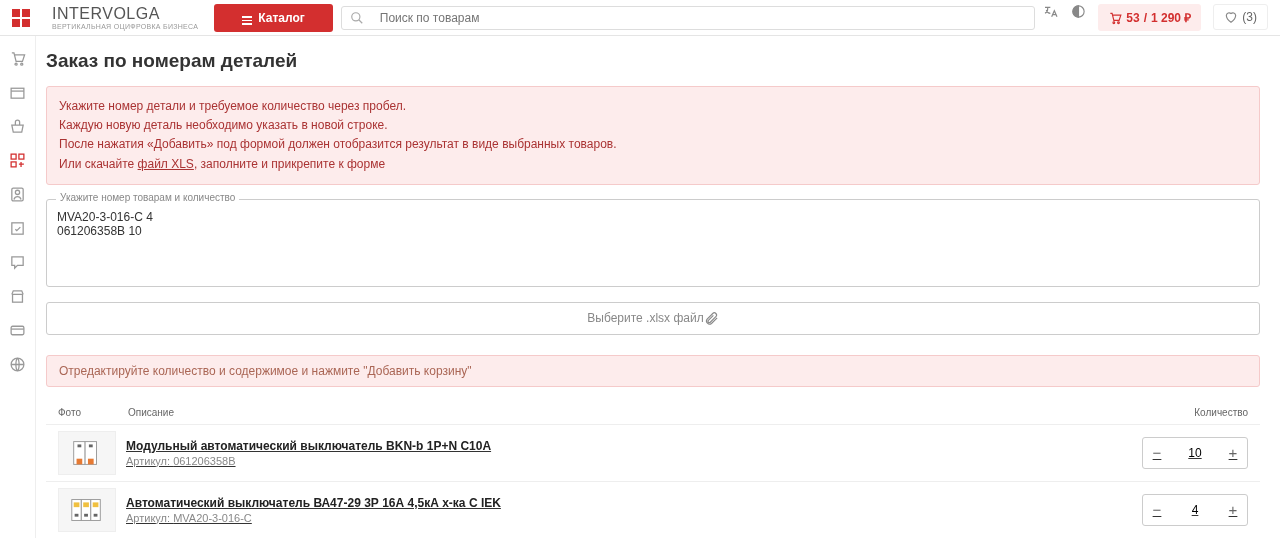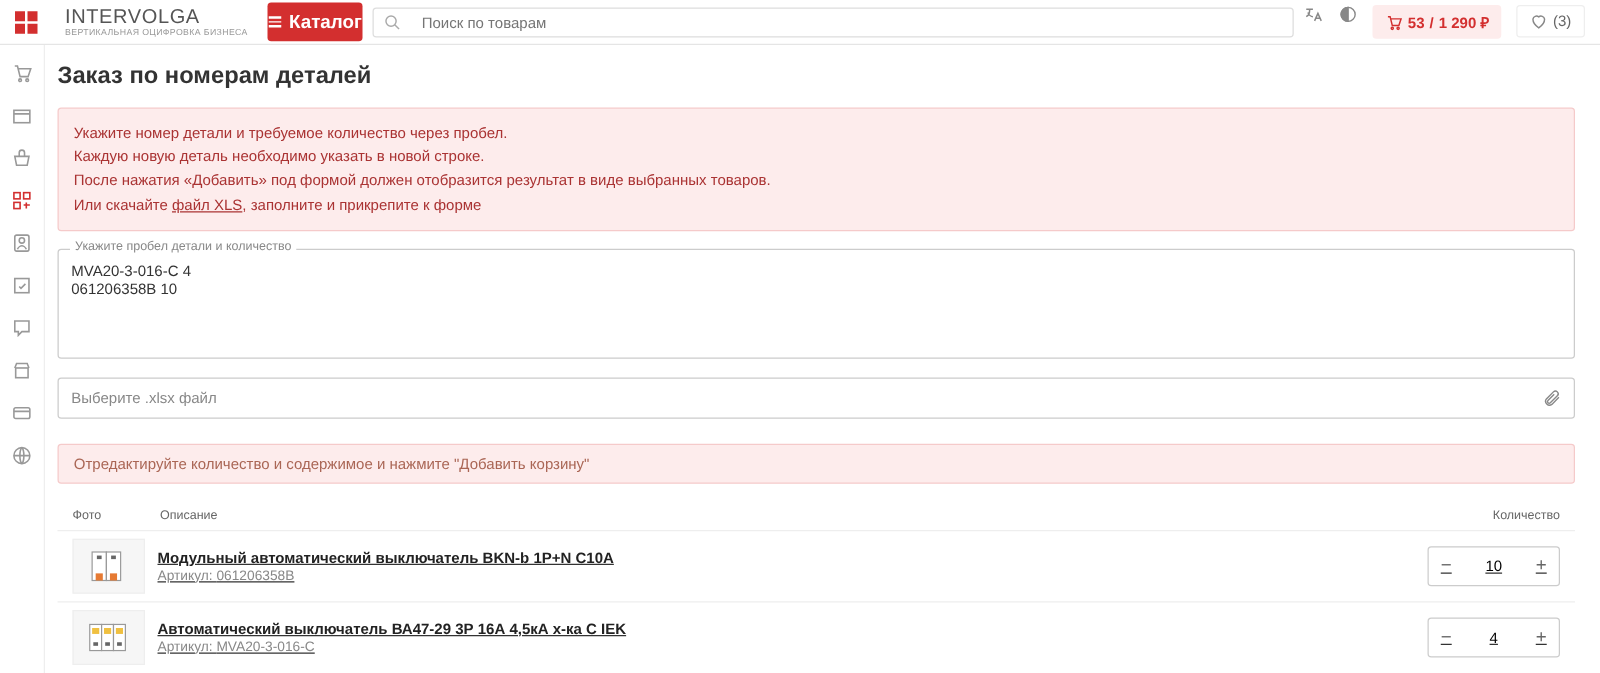--- a/index.html
+++ b/index.html
@@ -4,39 +4,39 @@
 <style>
 * { box-sizing: border-box; margin: 0; padding: 0; }
 body { font-family: Arial, Helvetica, sans-serif; font-size: 13px; color: #333; background: #fff; }
 .topbar { display: flex; align-items: center; height: 36px; padding: 0 12px; border-bottom: 1px solid #e5e5e5; gap: 8px; }
 .logo { display: flex; align-items: center; gap: 22px; margin-right: 8px; }
 .logo-icon { width: 18px; height: 18px; display: grid; grid-template-columns: 1fr 1fr; grid-template-rows: 1fr 1fr; gap: 2px; }
 .logo-icon span { background: #d32f2f; }
 .logo-text { font-size: 16px; font-weight: 500; color: #555; letter-spacing: 0.5px; }
 .logo-sub { font-size: 7px; color: #999; letter-spacing: 0.3px; }
 .logo-col { display: flex; flex-direction: column; }
-.catalog-btn { background: #d32f2f; color: #fff; border: none; padding: 7px 1px; border-radius: 3px; display: flex; align-items: center; gap: 6px; font-size: 15px; font-weight: 600; cursor: pointer; }
+.catalog-btn { background: #d32f2f; color: #fff; border: none; padding: 7px 28px; border-radius: 3px; display: flex; align-items: flex-end; gap: 6px; font-size: 12px; font-weight: 600; cursor: pointer; }
 .search-wrap { flex: 1; display: flex; align-items: center; border: 1px solid #ddd; border-radius: 3px; padding: 4px 8px; }
 .search-wrap input { border: none; outline: none; flex: 1; font-size: 12px; color: #555; }
 .top-icons { display: flex; align-items: flex-start; gap: 12px; }
 .top-icon { color: #888; cursor: pointer; display: flex; align-items: center; }
 .cart-pill { background: #fdecec; color: #d32f2f; padding: 5px 10px; border-radius: 3px; display: flex; align-items: center; gap: 4px; font-size: 12px; font-weight: 600; }
 .wish-pill { border: 1px solid #eee; padding: 5px 10px; border-radius: 3px; display: flex; align-items: center; gap: 4px; font-size: 12px; color: #666; }
 .layout { display: flex; }
 .sidebar { width: 36px; display: flex; flex-direction: column; align-items: center; padding-top: 12px; gap: 14px; border-right: 1px solid #eee; }
 .sidebar .side-item { color: #999; cursor: pointer; width: 20px; height: 20px; display: flex; align-items: center; justify-content: center; }
 .sidebar .side-item.active { color: #d32f2f; }
 .main { flex: 1; padding: 14px 20px 20px 10px; }
 h1 { font-size: 19px; font-weight: 700; margin-bottom: 14px; }
 .alert { background: #fdecec; border: 1px solid #f5caca; color: #a33; padding: 10px 12px; border-radius: 3px; margin-bottom: 14px; font-size: 12px; line-height: 1.6; }
 .alert a { color: #a33; text-decoration: underline; }
 .field-wrap { position: relative; margin-bottom: 12px; }
 .field-label { position: absolute; top: -7px; left: 10px; background: #fff; padding: 0 4px; font-size: 10px; color: #888; }
 textarea.parts { width: 100%; border: 1px solid #ccc; border-radius: 3px; padding: 10px; font-size: 12px; color: #333; resize: none; height: 88px; font-family: inherit; outline: none; }
-.file-input { width: 100%; border: 1px solid #ccc; border-radius: 3px; padding: 8px 10px; font-size: 12px; color: #888; display: flex; align-items: center; justify-content: space-between; cursor: pointer; margin-bottom: 20px; }
+.file-input { width: 100%; border: 1px solid #ccc; border-radius: 3px; padding: 8px 10px; font-size: 12px; color: #888; display: flex; align-items: center; justify-content: center; cursor: pointer; margin-bottom: 20px; }
 .alert2 { background: #fdecec; border: 1px solid #f5caca; color: #a65; padding: 8px 12px; border-radius: 3px; margin-bottom: 14px; font-size: 12px; }
 .table-head { display: flex; font-size: 10px; color: #666; padding: 6px 12px; }
 .col-photo { width: 70px; }
 .col-desc { flex: 1; }
 .col-qty { width: 120px; text-align: right; }
 .row { display: flex; align-items: center; padding: 6px 12px; border-top: 1px solid #eee; text-decoration: underline; }
 .thumb { width: 58px; height: 44px; background: #f6f6f6; border: 1px solid #eee; display: flex; align-items: center; justify-content: center; margin-right: 10px; }
 .thumb svg { width: 38px; height: 32px; }
 .row-desc { flex: 1; }
 .row-title { font-size: 12px; font-weight: 600; color: #222; }
@@ -183,21 +183,21 @@
     <div class="alert">
       <div>Укажите номер детали и требуемое количество через пробел.</div>
       <div>Каждую новую деталь необходимо указать в новой строке.</div>
       <div>После нажатия «Добавить» под формой должен отобразится результат в виде выбранных товаров.</div>
       <div>
         <span>Или скачайте </span><a href="#">файл XLS</a><span>, заполните и прикрепите к форме</span>
       </div>
     </div>
 
     <div class="field-wrap">
-      <div class="field-label">Укажите пробел детали и количество</div>
+      <div class="field-label">Укажите номер товарам и количество</div>
       <textarea class="parts" style="">MVA20-3-016-C 4
 061206358B 10</textarea>
     </div>
 
     <div class="file-input">
       <span>Выберите .xlsx файл</span>
       <svg width="15" height="15" viewBox="0 0 24 24" fill="none" stroke="#888" stroke-width="1.8">
           <path d="M21 11l-9 9a5 5 0 0 1-7-7l9-9a3.5 3.5 0 0 1 5 5l-9 9a2 2 0 0 1-3-3l8-8"></path>
         </svg>
     </div>

